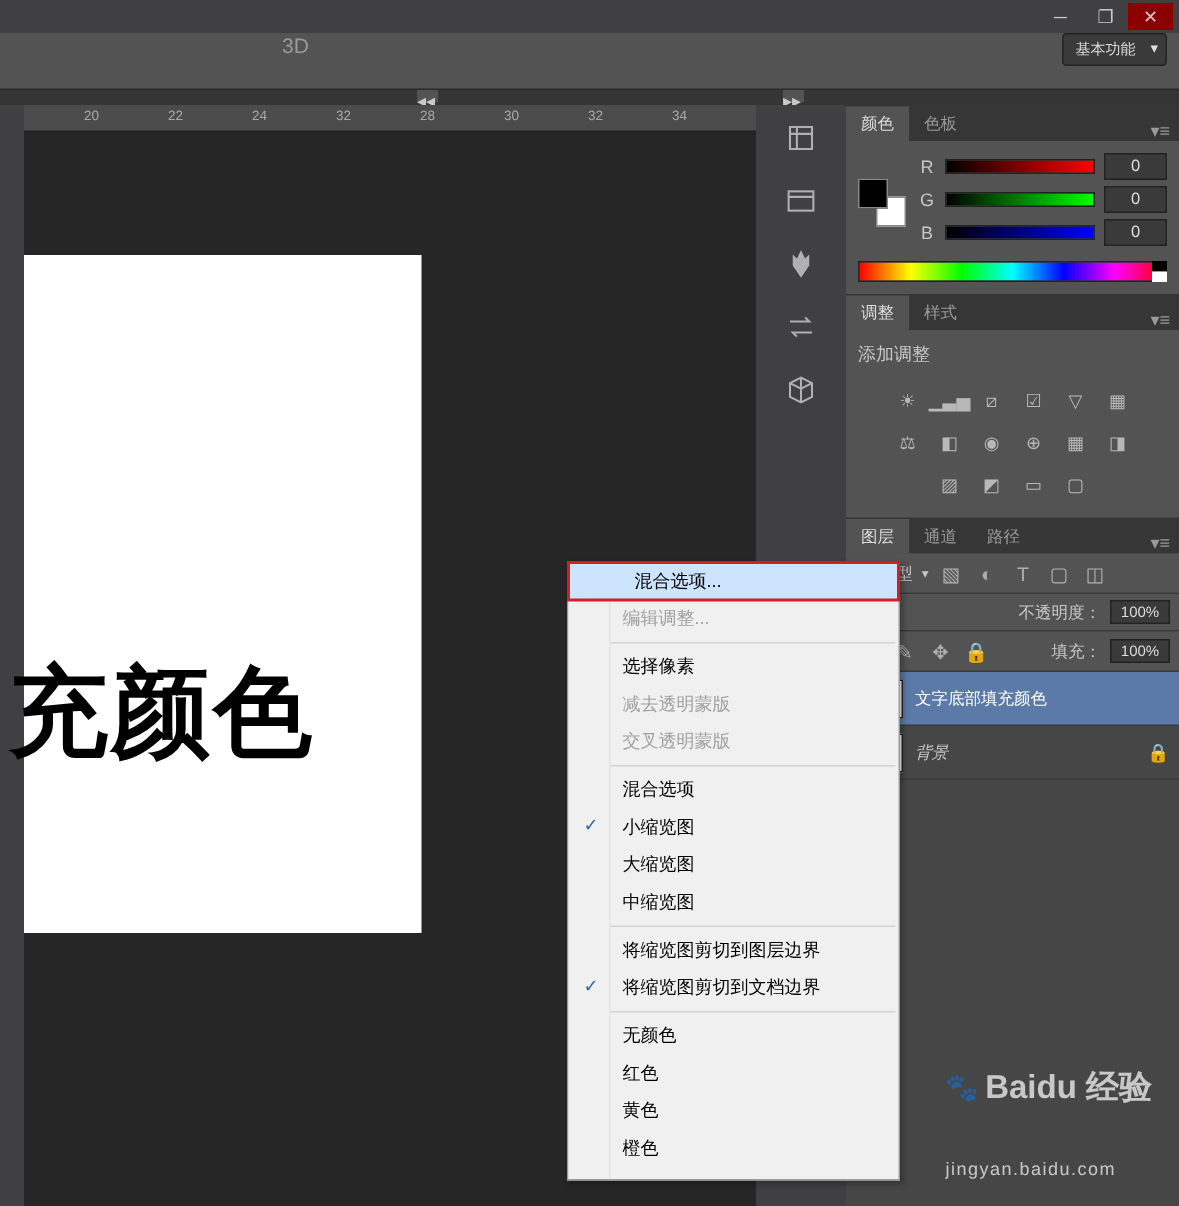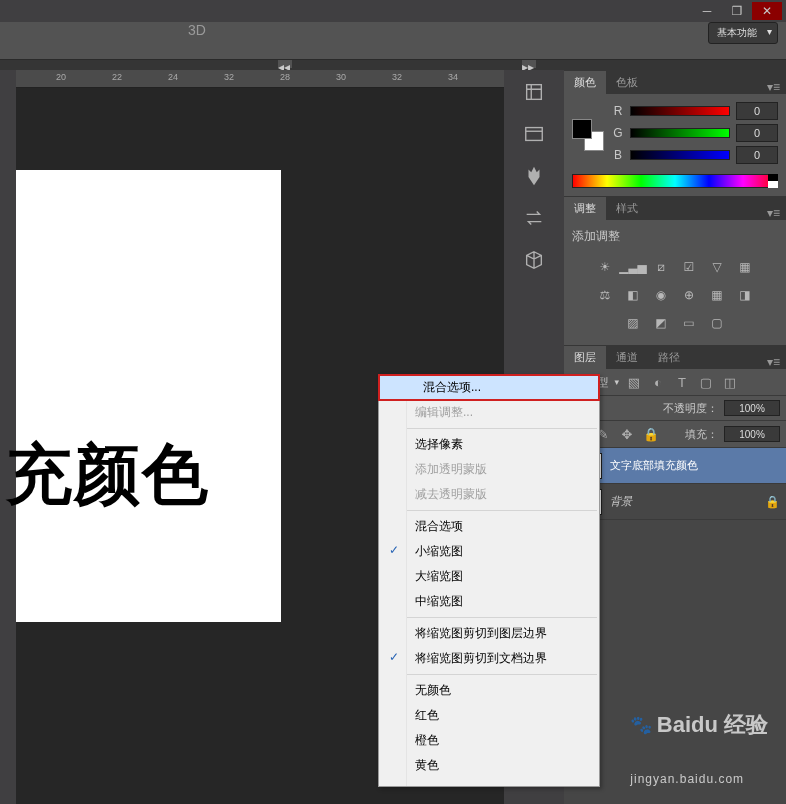--- a/index.html
+++ b/index.html
@@ -58,21 +58,21 @@
     .adj-icon { width: 20px; height: 20px; color: #b8b8b8; display: flex; align-items: center; justify-content: center; }
     
     .layers-panel { flex: 1; background: #535353; display: flex; flex-direction: column; }
     .layers-toolbar { display: flex; align-items: center; padding: 4px 6px; gap: 6px; border-bottom: 1px solid #3a3a3a; }
     .type-select { display: flex; align-items: center; gap: 4px; font-size: 11px; }
     .type-select::before { content: "🔍"; font-size: 10px; }
     .type-select::after { content: "▾"; font-size: 9px; margin-left: 2px; }
     .lyr-icon { width: 18px; height: 18px; color: #b0b0b0; display: flex; align-items: center; justify-content: center; font-size: 13px; }
     
     .layers-row2 { display: flex; align-items: center; padding: 4px 6px; gap: 6px; font-size: 11px; border-bottom: 1px solid #3a3a3a; justify-content: flex-end; }
-    .layers-row2 .pct-input { width: 56px; height: 16px; background: #3a3a3a; border: 1px solid #222; color: #ddd; text-align: center; font-size: 10px; display: inline-flex; align-items: center; justify-content: center; }
+    .layers-row2 .pct-input { width: 40px; height: 16px; background: #3a3a3a; border: 1px solid #222; color: #ddd; text-align: center; font-size: 10px; display: inline-flex; align-items: center; justify-content: center; }
     
     .layer-list { flex: 1; background: #464646; }
     .layer-item { height: 36px; display: flex; align-items: center; padding: 0 6px; gap: 8px; border-bottom: 1px solid #3a3a3a; }
     .layer-item.selected { background: #5b7aa8; color: #fff; }
     .layer-thumb { width: 32px; height: 26px; background: #fff; border: 1px solid #222; }
     .layer-name { font-size: 11px; flex: 1; }
     .layer-name.italic { font-style: italic; }
     .lock-icon { margin-left: auto; }
     
     
@@ -262,35 +262,35 @@
   </div>
 </div>
 
 <div class="context-menu">
   <div class="ctx-gutter"></div>
   <div id="ctx-items">
       <div class="ctx-item highlighted"><span>混合选项...</span></div>
       <div class="ctx-item disabled"><span>编辑调整...</span></div>
       <div class="ctx-sep"></div>
       <div class="ctx-item"><span>选择像素</span></div>
-      <div class="ctx-item disabled"><span>添加透明蒙版</span></div>
       <div class="ctx-item disabled"><span>减去透明蒙版</span></div>
+      <div class="ctx-item disabled"><span>交叉透明蒙版</span></div>
       <div class="ctx-sep"></div>
       <div class="ctx-item"><span>混合选项</span></div>
       <div class="ctx-item"><span class="ctx-check">✓</span><span>小缩览图</span></div>
       <div class="ctx-item"><span>大缩览图</span></div>
       <div class="ctx-item"><span>中缩览图</span></div>
       <div class="ctx-sep"></div>
       <div class="ctx-item"><span>将缩览图剪切到图层边界</span></div>
       <div class="ctx-item"><span class="ctx-check">✓</span><span>将缩览图剪切到文档边界</span></div>
       <div class="ctx-sep"></div>
       <div class="ctx-item"><span>无颜色</span></div>
       <div class="ctx-item"><span>红色</span></div>
+      <div class="ctx-item"><span>黄色</span></div>
       <div class="ctx-item"><span>橙色</span></div>
-      <div class="ctx-item"><span>黄色</span></div>
       <div class="ctx-item"></div>
     </div>
 </div>
 
 <div class="watermark">
   <div class="wm-main">
       <span class="wm-paw">🐾</span>
       <span>Baidu 经验</span>
     </div>
   <div class="wm-sub">jingyan.baidu.com</div>

